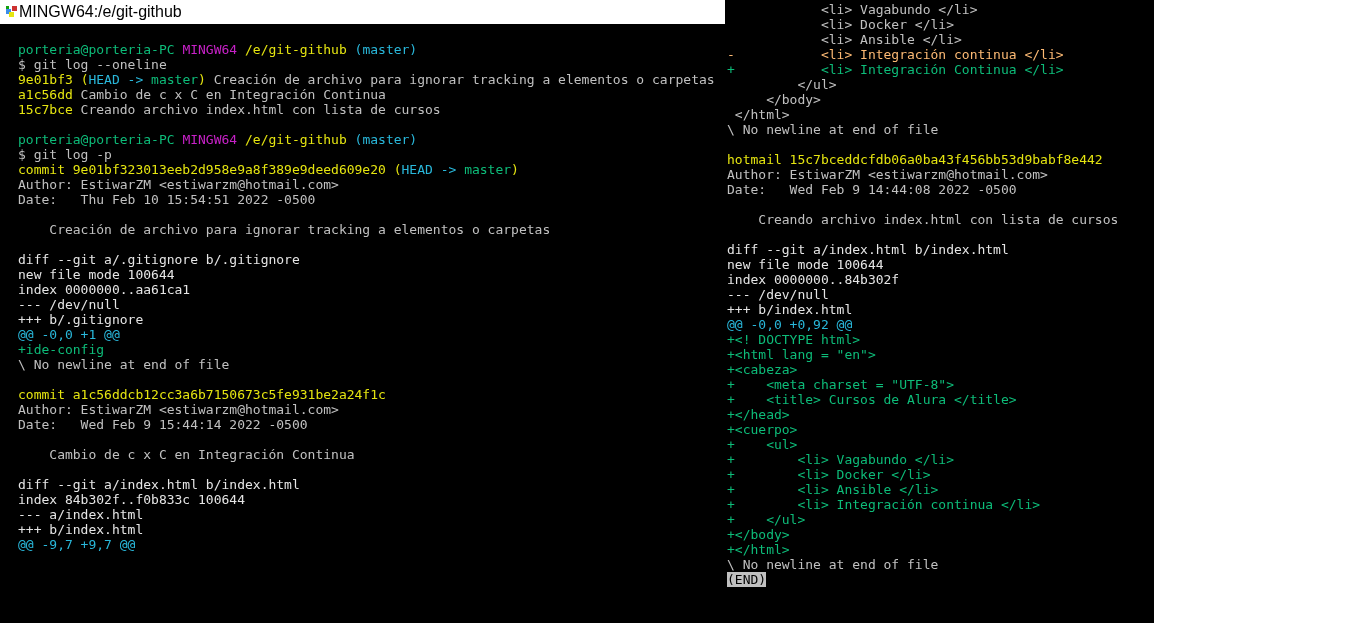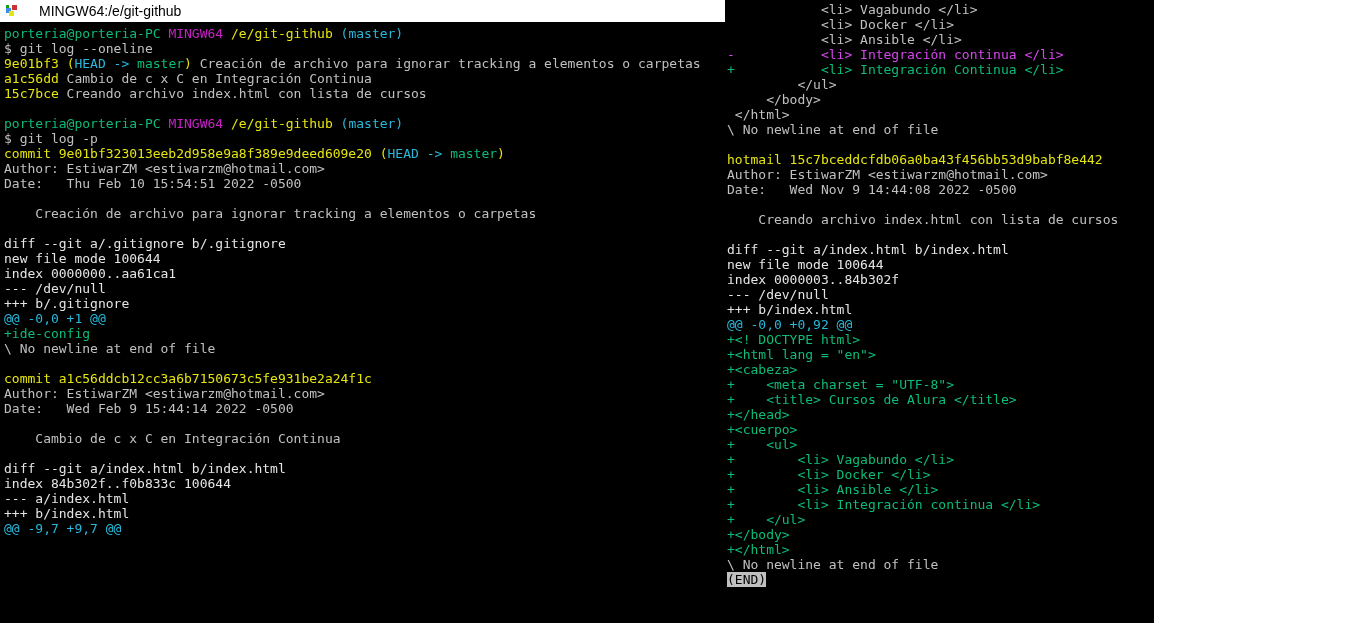--- a/index.html
+++ b/index.html
@@ -13,38 +13,38 @@
     }
     .left-panel {
       width: 725px;
       display: flex;
       flex-direction: column;
     }
     .title-bar {
       background: #fff;
       color: #000;
       padding: 3px 5px;
-      font-size: 14px;
+      font-size: 16px;
       display: flex;
       align-items: center;
-      gap: 20px;
+      gap: 0;
       font-family: 'Segoe UI', sans-serif;
     }
     .title-icon {
       width: 14px;
       height: 14px;
       display: inline-flex;
       align-items: center;
       justify-content: center;
     }
     .terminal-left {
       background: #000;
       color: #c0c0c0;
       flex: 1;
-      padding: 4px;
+      padding: 18px;
       line-height: 15px;
       white-space: pre;
       overflow: hidden;
     }
     .right-panel {
       width: 429px;
       background: #000;
       color: #c0c0c0;
       line-height: 15px;
       white-space: pre;
@@ -52,21 +52,21 @@
       padding: 2px;
     }
     .spacer {
       flex: 1;
       background: #fff;
     }
     .lime { color: #0dbc79; }
     .purple { color: #c721c7; }
     .yellow { color: #e5e510; }
     .brightcyan { color: #29b8db; }
-    .red { color: #d946ef; }
+    .red { color: #fdba74; }
     .white { color: #e5e5e5; }
     .end-marker {
       background: #c0c0c0;
       color: #000;
       display: inline;
     }
   </style>
 </head>
 <body>
 
@@ -123,27 +123,27 @@
 <span>            &lt;li&gt; Ansible &lt;/li&gt;</span>
 <span class="red">-           &lt;li&gt; Integración continua &lt;/li&gt;</span>
 <span class="lime">+           &lt;li&gt; Integración Continua &lt;/li&gt;</span>
 <span>         &lt;/ul&gt;</span>
 <span>     &lt;/body&gt;</span>
 <span> &lt;/html&gt;</span>
 <span>\ No newline at end of file</span>
 
 <span class="yellow">hotmail 15c7bceddcfdb06a0ba43f456bb53d9babf8e442</span>
 <span>Author: EstiwarZM &lt;estiwarzm@hotmail.com&gt;</span>
-<span>Date:   Wed Nov 9 14:44:08 2022 -0500</span>
+<span>Date:   Wed Feb 9 14:44:08 2022 -0500</span>
 
 <span>    Creando archivo index.html con lista de cursos</span>
 
 <span class="white">diff --git a/index.html b/index.html</span>
 <span class="white">new file mode 100644</span>
-<span class="white">index 0000003..84b302f</span>
+<span class="white">index 0000000..84b302f</span>
 <span class="white">--- /dev/null</span>
 <span class="white">+++ b/index.html</span>
 <span class="brightcyan">@@ -0,0 +0,92 @@</span>
 <span class="lime">+&lt;! DOCTYPE html&gt;</span>
 <span class="lime">+&lt;html lang = "en"&gt;</span>
 <span class="lime">+&lt;cabeza&gt;</span>
 <span class="lime">+    &lt;meta charset = "UTF-8"&gt;</span>
 <span class="lime">+    &lt;title&gt; Cursos de Alura &lt;/title&gt;</span>
 <span class="lime">+&lt;/head&gt;</span>
 <span class="lime">+&lt;cuerpo&gt;</span>

